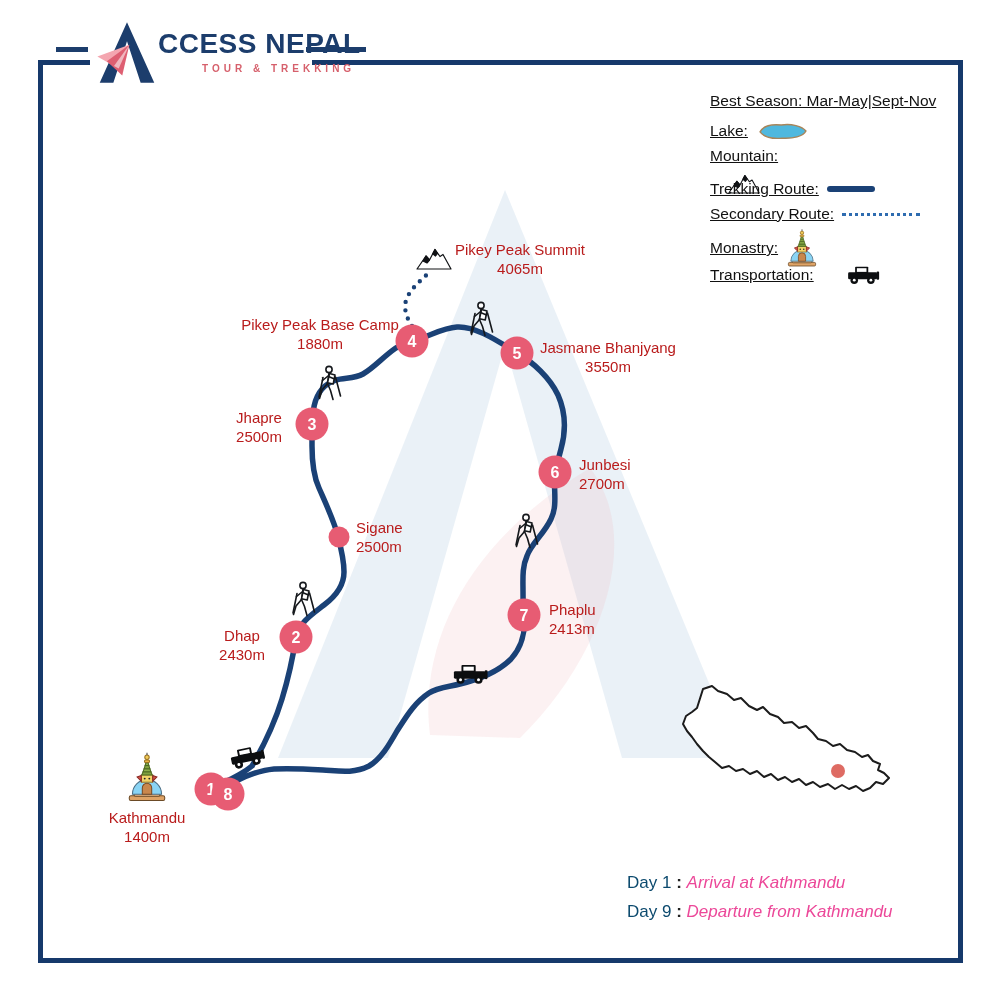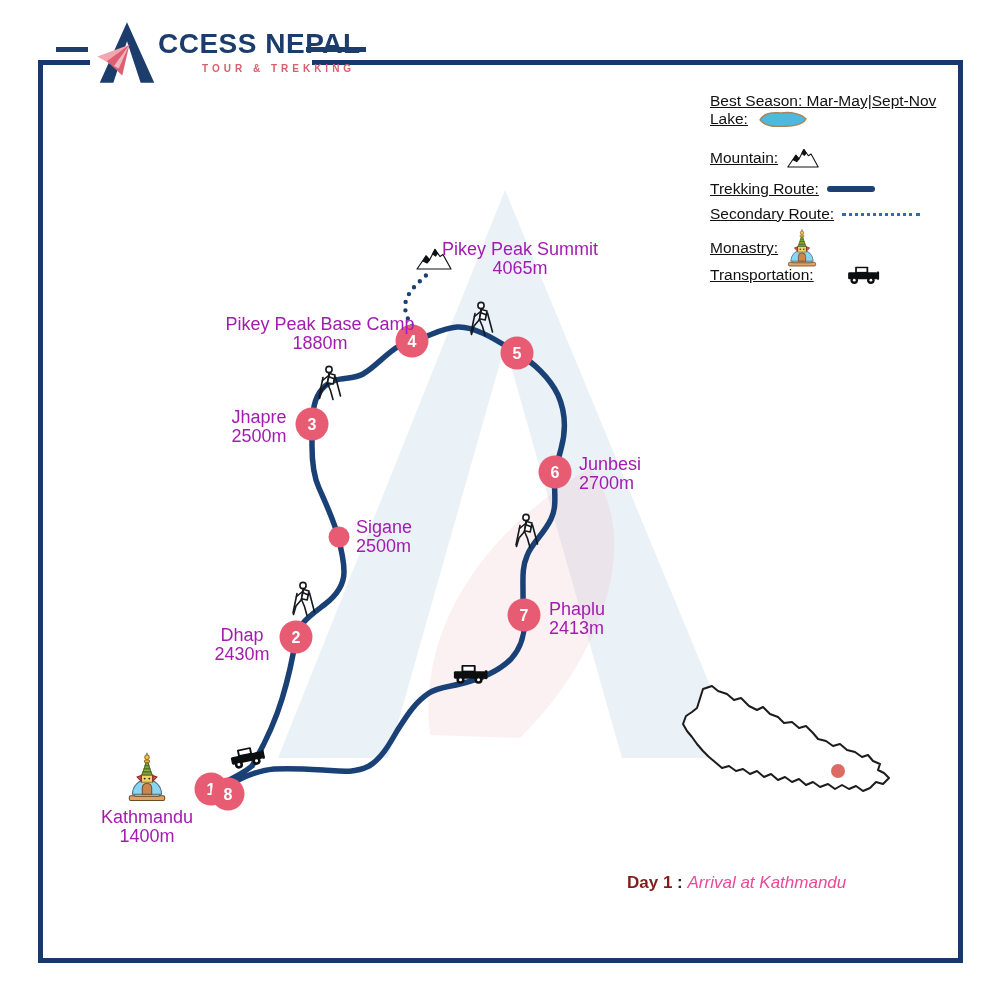--- a/index.html
+++ b/index.html
@@ -16,39 +16,39 @@
   .logo{position:absolute;left:90px;top:13px;width:222px;height:76px;background:#ffffff;z-index:5;}
   .logo-a{position:absolute;left:6px;top:8px;width:62px;height:64px;}
   .logo-text{position:absolute;left:68px;top:15px;font-size:28px;font-weight:bold;color:#1C3D6C;letter-spacing:.5px;white-space:nowrap;}
   .logo-tag{position:absolute;left:76px;top:50px;font-size:10px;font-weight:bold;color:#D6606C;letter-spacing:4px;white-space:nowrap;margin-left:36px;}
   
   .title{position:absolute;right:38px;top:24px;font-size:19px;font-weight:bold;color:#0c0c0c;z-index:5;white-space:nowrap;}
   
   .legend{position:absolute;left:702px;top:92px;width:262px;z-index:4;font-size:15.5px;color:#111;}
   .legend-row{position:absolute;left:8px;display:flex;align-items:center;gap:8px;white-space:nowrap;text-decoration:underline;}
   .legend-best{top:0px;font-weight:500;}
-  .legend-lake{top:16px;}
-  .legend-mtn{top:55px;}
+  .legend-lake{top:28px;}
+  .legend-mtn{top:55px;flex-direction:column;}
   .legend-trek{top:88px;align-items:center;}
   .legend-sec{top:113px;}
   .legend-mon{top:136px;}
   .legend-trans{top:172px;gap:32px;}
   .line-sample{width:48px;height:6px;background:#1A4176;border-radius:3px;}
   .dot-sample{width:78px;height:0;border-top:3px dotted #2E6CB0;}
   
-  .map-label{position:absolute;font-size:18px;line-height:19px;color:#a21caf;white-space:nowrap;z-index:3;}
+  .map-label{position:absolute;font-size:15px;line-height:19px;color:#b91c1c;white-space:nowrap;z-index:3;}
   .map-label.center{text-align:center;transform:translateX(-50%);}
   
   .stop{position:absolute;width:33px;height:33px;border-radius:50%;background:#E75C73;color:#fff;
         display:flex;align-items:center;justify-content:center;font-size:16px;font-weight:bold;
         transform:translate(-50%,-50%);z-index:3;}
   .stop.small-dot{width:21px;height:21px;}
   
   .note{position:absolute;left:627px;font-size:17px;z-index:3;white-space:nowrap;}
-  .note .day{color:#7f1d1d;font-weight:bold;}
+  .note .day{color:#0c4a6e;font-weight:normal;}
   .note .colon{color:#222;font-weight:bold;}
   .note .body{color:#ec4899;font-style:italic;}
   .map-svg{position:absolute;left:0;top:0;z-index:1;}
 </style>
 </head>
 <body>
 
 <div class="canvas">
 
   <div class="frame"></div>
@@ -227,32 +227,41 @@
     <div>2500m</div>
   </div>
   <div class="map-label" style="left:356px;top:518px;">
     <div>Sigane</div>
     <div>2500m</div>
   </div>
   <div class="map-label center" style="left:242px;top:626px;">
     <div>Dhap</div>
     <div>2430m</div>
   </div>
+  <div class="map-label center" style="left:608px;top:338px;">
+    <div>Jasmane Bhanjyang</div>
+    <div>3550m</div>
+  </div>
   <div class="map-label" style="left:579px;top:455px;">
     <div>Junbesi</div>
     <div>2700m</div>
   </div>
   <div class="map-label" style="left:549px;top:600px;">
     <div>Phaplu</div>
     <div>2413m</div>
   </div>
   <div class="map-label center" style="left:147px;top:808px;">
     <div>Kathmandu</div>
     <div>1400m</div>
   </div>
 
   <div class="note" style="top:873px;">
     <span class="day">Day 1</span>
     <span class="colon">:</span>
     <span class="body">Arrival at Kathmandu</span>
   </div>
+  <div class="note" style="top:902px;">
+    <span class="day">Day 9</span>
+    <span class="colon">:</span>
+    <span class="body">Departure from Kathmandu</span>
+  </div>
 
 </div>
 
 </body></html>

